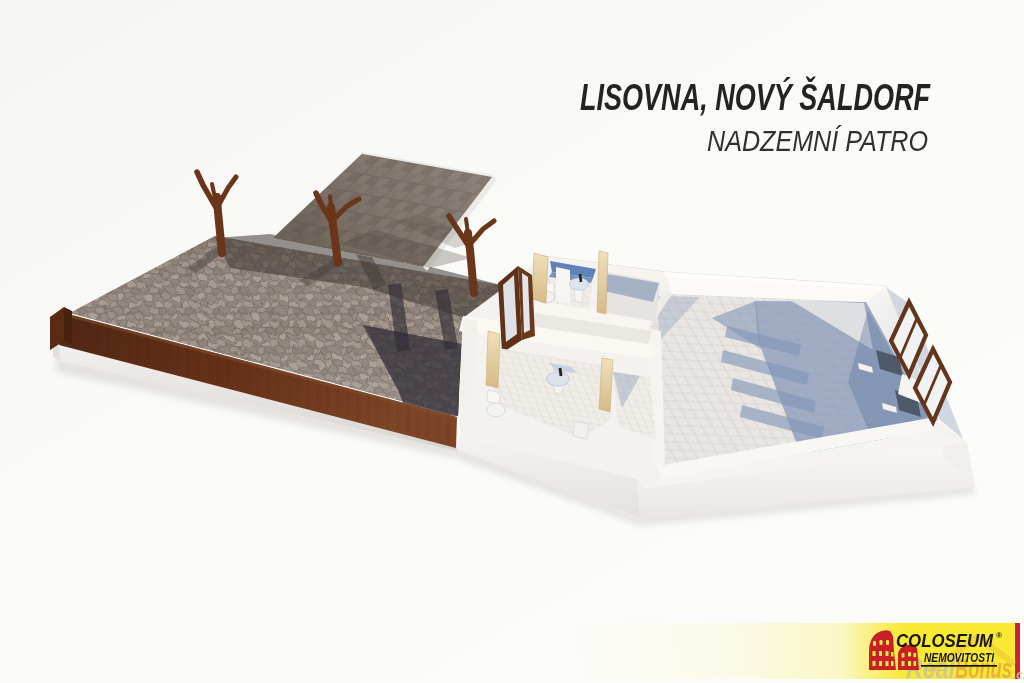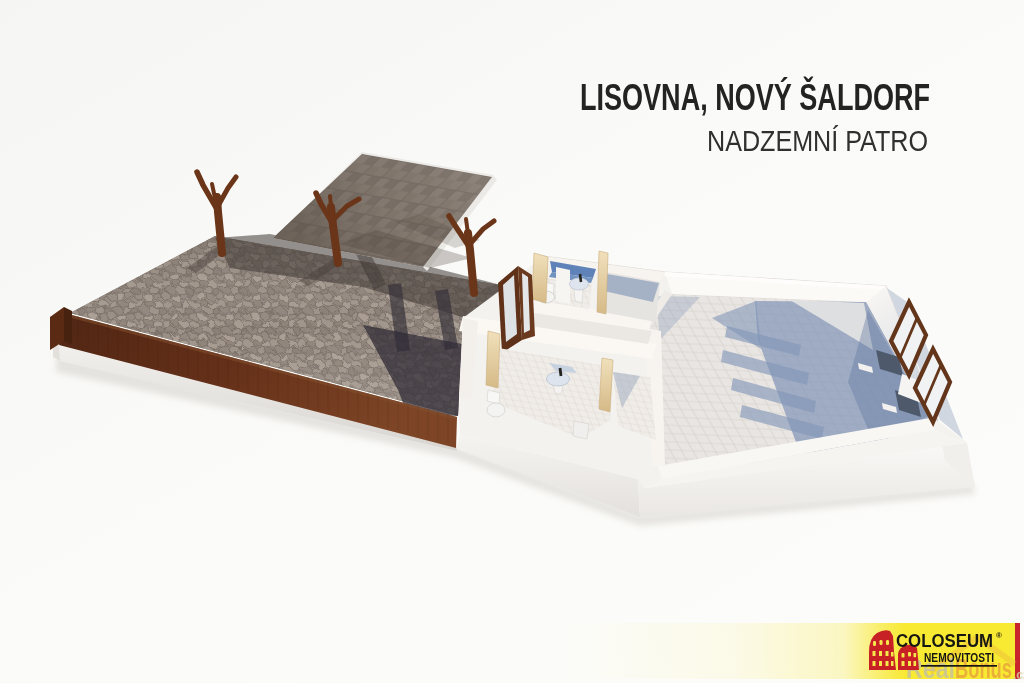--- a/index.html
+++ b/index.html
@@ -1,16 +1,16 @@
 <!DOCTYPE html>
 <html><head>
 <meta charset="utf-8">
 <style>
   html,body{margin:0;padding:0;width:1024px;height:683px;overflow:hidden;background:#fbfbf9;font-family:"Liberation Sans",sans-serif;}
-  .stage{position:relative;width:1024px;height:683px;}
+  .stage{position:relative;width:1024px;height:683px;font-style:italic;}
   svg{position:absolute;left:0;top:0;}
 </style>
 </head>
 <body>
 <div class="stage">
 <svg width="1024" height="683" viewBox="0 0 1024 683">
 <defs>
   <linearGradient id="bggrad" x1="0" y1="0" x2="0.85" y2="1">
     <stop offset="0" stop-color="#f5f5f3"></stop>
     <stop offset="0.45" stop-color="#fafaf8"></stop>

